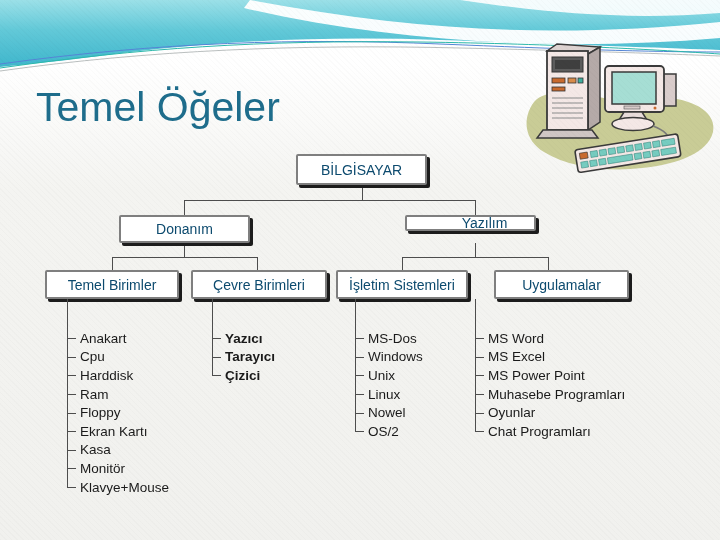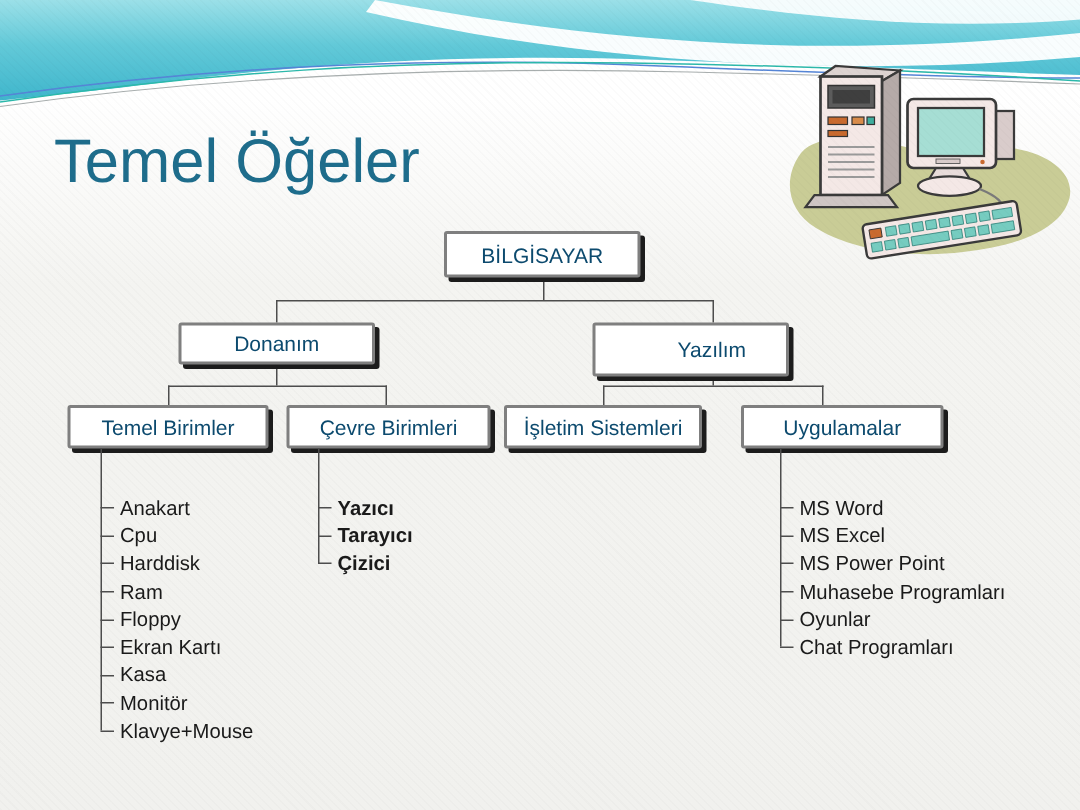--- a/index.html
+++ b/index.html
@@ -25,21 +25,21 @@
     position:absolute;box-sizing:border-box;
     background:#ffffff;
     border:2px solid #7f7f7f;border-radius:2px;
     box-shadow:3px 3px 0 #1c1c1c;
     display:flex;align-items:center;justify-content:center;
     font-size:14px;color:#0c4a6e;white-space:nowrap;
     z-index:2;
   }
   .n-root       {left:296px;top:154px;width:131px;height:31px;}
   .n-donanim    {left:119px;top:215px;width:131px;height:28px;}
-  .n-yazilim    {left:395px;top:215px;width:131px;height:36px;padding-left:28px;}
+  .n-yazilim    {left:405px;top:215px;width:131px;height:16px;padding-left:28px;}
   .n-temel      {left:45px; top:270px;width:134px;height:29px;}
   .n-cevre      {left:191px;top:270px;width:136px;height:29px;}
   .n-isletim    {left:336px;top:270px;width:132px;height:29px;}
   .n-uygulamalar{left:494px;top:270px;width:135px;height:29px;}
   .vline,.hline{position:absolute;background:#4d4d4d;z-index:1;}
   .vline{width:1px;}
   .hline{height:1px;}
   .c1 {left:362px;top:185px;height:15px;}
   .c2 {left:184px;top:200px;width:292px;}
   .c3 {left:184px;top:200px;height:15px;}
@@ -49,21 +49,21 @@
   .c7 {left:112px;top:257px;width:146px;}
   .c8 {left:402px;top:257px;width:147px;}
   .c9 {left:112px;top:257px;height:13px;}
   .c10{left:257px;top:257px;height:13px;}
   .c11{left:402px;top:257px;height:13px;}
   .c12{left:548px;top:257px;height:13px;}
   .leaflist{position:absolute;top:329px;z-index:2;}
   .ll-1{left:67px;}
   .ll-2{left:212px;font-weight:bold;}
   .ll-3{left:355px;}
-  .ll-4{left:520px;}
+  .ll-4{left:475px;}
   .trunk{position:absolute;left:0;top:-30px;width:1px;background:#4d4d4d;}
   .trunk-9{height:188px;}
   .trunk-3{height:77px;}
   .trunk-6{height:132px;}
   .leafitem{
     position:relative;height:18.6px;padding-left:13px;
     display:flex;align-items:center;
     font-size:13.5px;color:#1a1a1a;white-space:nowrap;
   }
   .leafitem::before{
@@ -198,20 +198,29 @@
     <div class="leafitem">Klavye+Mouse</div>
   </div>
 
   <div class="leaflist ll-2">
     <div class="trunk trunk-3"></div>
     <div class="leafitem">Yazıcı</div>
     <div class="leafitem">Tarayıcı</div>
     <div class="leafitem">Çizici</div>
   </div>
 
+  <div class="leaflist ll-3">
+    <div class="trunk trunk-6"></div>
+    <div class="leafitem">MS-Dos</div>
+    <div class="leafitem">Windows</div>
+    <div class="leafitem">Unix</div>
+    <div class="leafitem">Linux</div>
+    <div class="leafitem">Nowel</div>
+    <div class="leafitem">OS/2</div>
+  </div>
 
   <div class="leaflist ll-4">
     <div class="trunk trunk-6"></div>
     <div class="leafitem">MS Word</div>
     <div class="leafitem">MS Excel</div>
     <div class="leafitem">MS Power Point</div>
     <div class="leafitem">Muhasebe Programları</div>
     <div class="leafitem">Oyunlar</div>
     <div class="leafitem">Chat Programları</div>
   </div>

